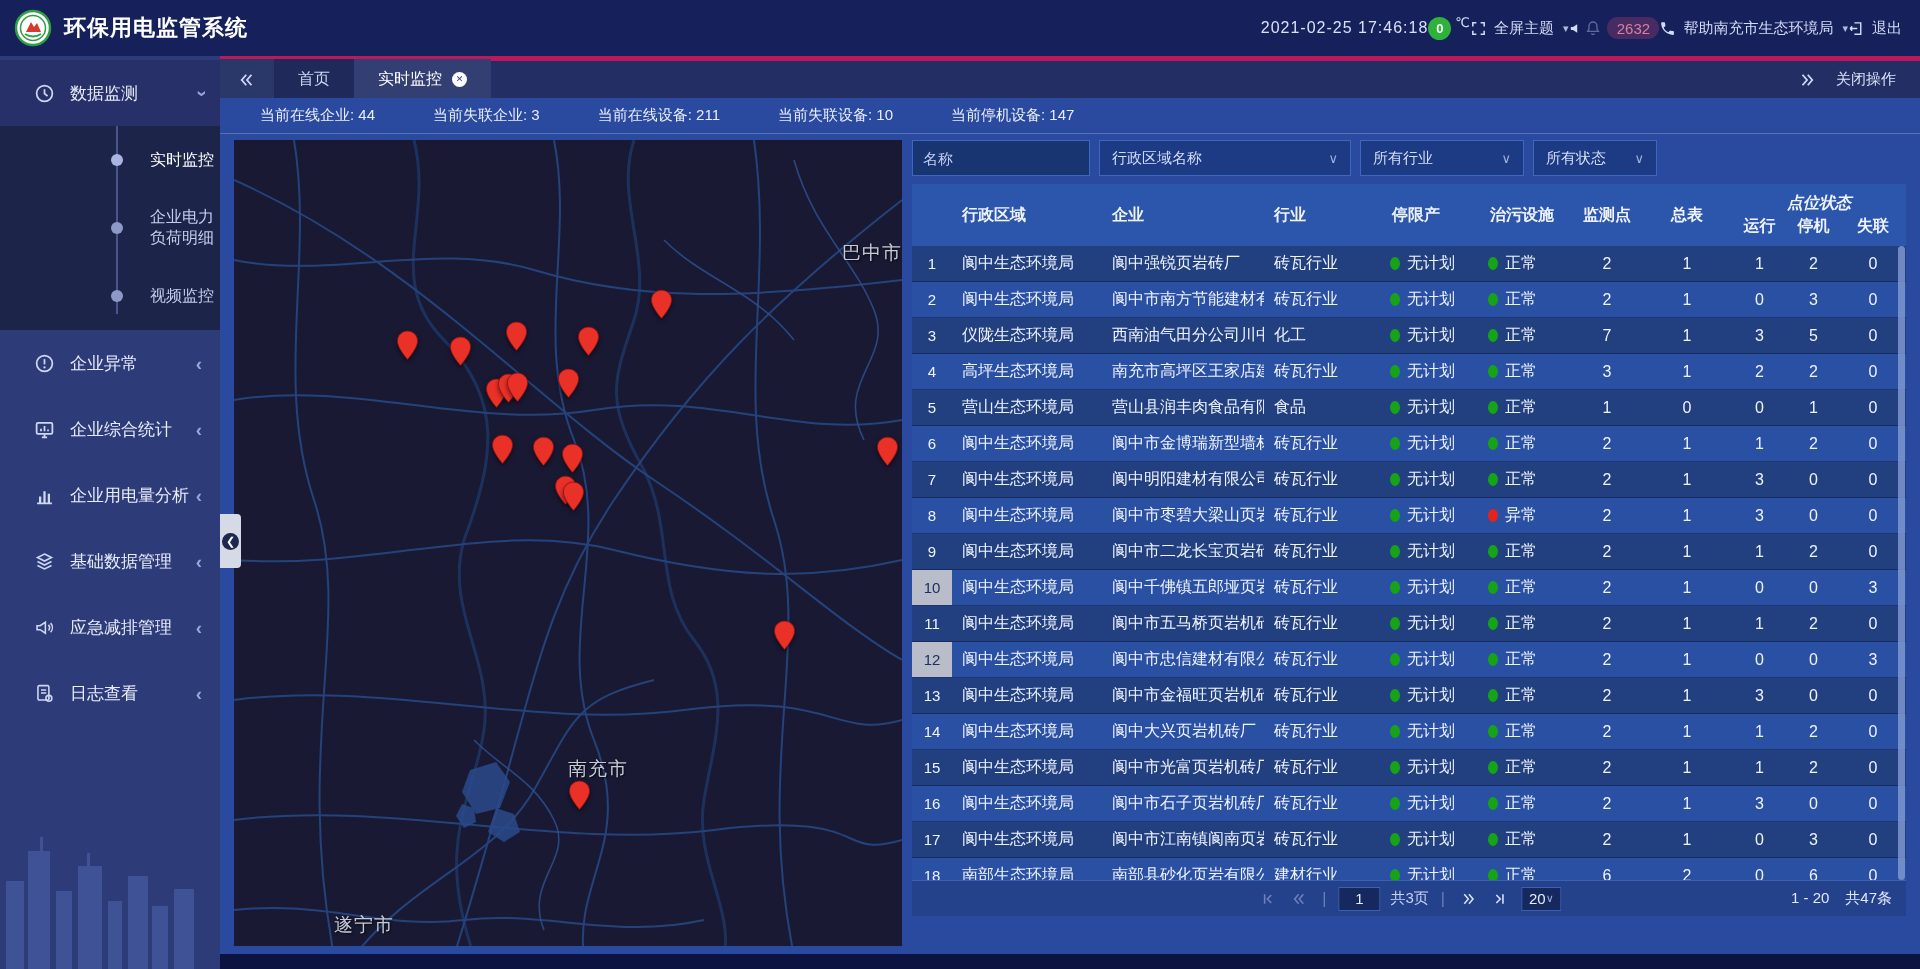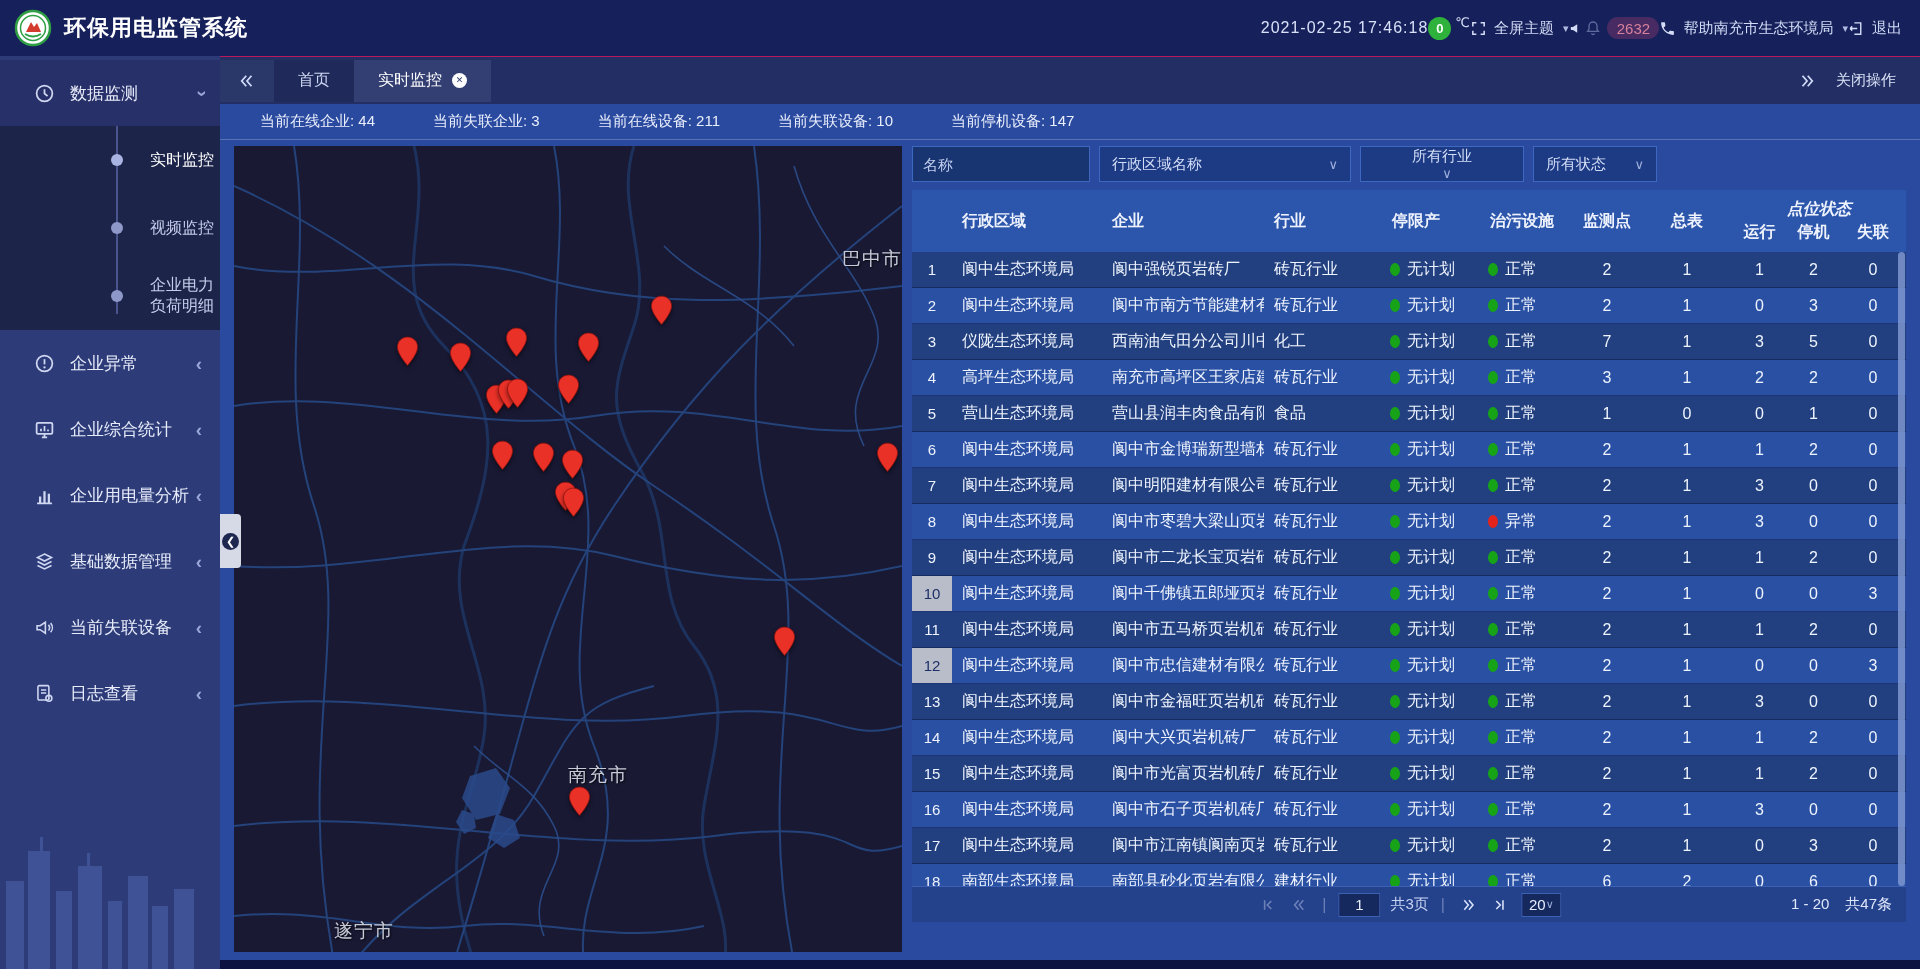--- a/index.html
+++ b/index.html
@@ -39,21 +39,21 @@
   .submenu-item.active { color:#ffffff; }
   .submenu-item.active .dot { background:#aab4e2; }
   .skyline { position:absolute; bottom:0; left:0; width:220px; opacity:.4; }
 
   
   .collapse-btn { position:absolute; left:220px; top:514px; width:21px; height:54px; background:#d6dae6; border-radius:0 4px 4px 0; display:flex; align-items:center; justify-content:center; z-index:40; cursor:pointer; }
   .collapse-btn .circ { width:17px; height:17px; border-radius:50%; background:#1d2750; color:#fff; font-size:11px; display:flex; align-items:center; justify-content:center; font-weight:bold; }
 
   
   .main-col { flex:1; display:flex; flex-direction:column; background:#0d1340; min-width:0; }
-  .tabbar { height:48px; background:#232f64; display:flex; align-items:center; border-top:1px solid #be185d; }
+  .tabbar { height:42px; background:#232f64; display:flex; align-items:center; border-top:5px solid #be185d; }
   .tab-scroll-btn { width:54px; height:42px; background:#2a3769; display:flex; align-items:center; justify-content:center; color:#cfd9f6; cursor:pointer; flex:0 0 auto; }
   .tab-scroll-btn svg { width:18px; height:18px; }
   .tab { height:42px; display:flex; align-items:center; padding:0 24px; font-size:16px; color:#cfd7f3; background:#1f2a5b; cursor:pointer; }
   .tab.active { background:#333f72; color:#fff; gap:10px; }
   .tab-close { width:15px; height:15px; border-radius:50%; background:#ffffff; color:#333f72; font-size:9px; font-weight:bold; display:flex; align-items:center; justify-content:center; line-height:1; }
   .tabbar-right { margin-left:auto; display:flex; align-items:center; gap:20px; padding-right:24px; color:#dbe3f8; font-size:15px; }
   .tabbar-right svg { width:18px; height:18px; color:#cfd9f6; cursor:pointer; }
 
   .statsbar { height:36px; background:#2a4aa0; display:flex; align-items:center; gap:58px; padding-left:40px; font-size:15px; color:#e9eefb; border-bottom:1px solid rgba(255,255,255,.22); }
   .stat-item { white-space:nowrap; }
@@ -66,21 +66,21 @@
   .city-label { position:absolute; font-size:19px; color:#c6c9d6; text-shadow:1px 1px 2px rgba(0,0,0,.8); letter-spacing:1px; }
   .map-pin { position:absolute; width:23px; height:31px; margin-left:-11px; margin-top:-30px; filter:drop-shadow(0 2px 2px rgba(0,0,0,.55)); }
 
   
   .right-panel { flex:1; display:flex; flex-direction:column; min-width:0; }
   .filters { display:flex; gap:9px; height:36px; margin-bottom:8px; }
   .f-input { width:178px; background:#183471; border:1px solid #3e68c0; color:#d6e0f8; font-size:15px; padding:12px 10px; outline:none; font-family:inherit; }
   .f-input::placeholder { color:#c2cfee; opacity:1; }
   .f-select { background:#1d3b85; border:1px solid #3e68c0; color:#d2ddf6; font-size:15px; display:flex; align-items:center; justify-content:space-between; padding:0 12px; cursor:pointer; }
   .f-select .v { font-size:13px; color:#9fb0dd; margin-left:10px; }
-  .w-region { width:252px; } .w-industry { width:164px;flex-direction:column; } .w-status { width:124px; }
+  .w-region { width:252px; } .w-industry { width:164px; } .w-status { width:124px; }
 
   .grid-cols { display:grid; grid-template-columns:40px 150px 162px 118px 98px 92px 70px 90px 55px 53px 1fr; }
   .thead { background:#2c56ab; height:62px; grid-template-rows:32px 30px; align-items:center; font-size:16px; font-weight:bold; color:#eef2fd; }
   .thead .h2 { grid-row:1 / span 2; }
   .thead .hl { padding-left:10px; }
   .thead .hc { text-align:center; }
   .thead .hgroup { grid-row:1; grid-column:9 / span 3; text-align:center; font-style:italic; align-self:end; padding-bottom:2px; }
   .thead .hsub { grid-row:2; text-align:center; align-self:start; }
 
   .tbody { height:634px; overflow:hidden; position:relative; }
@@ -180,25 +180,25 @@
         <span class="chev down">‹</span>
       </div>
       <div class="submenu">
         <span class="vline"></span>
         <div class="submenu-item active">
           <span class="dot"></span>
           <span>实时监控</span>
         </div>
         <div class="submenu-item">
           <span class="dot"></span>
-          <span>视频监控</span>
+          <span>企业电力负荷明细</span>
         </div>
         <div class="submenu-item">
           <span class="dot"></span>
-          <span>企业电力负荷明细</span>
+          <span>视频监控</span>
         </div>
       </div>
       <div class="menu-item">
         <svg viewBox="0 0 24 24">
           <circle cx="12" cy="12" r="9" fill="none" stroke="currentColor" stroke-width="2"></circle>
           <path d="M12 7v6" stroke="currentColor" stroke-width="2"></path>
           <circle cx="12" cy="16.5" r="1.3" fill="currentColor"></circle>
         </svg>
         <span>企业异常</span>
         <span class="chev">‹</span>
@@ -226,21 +226,21 @@
           <path d="M4 12l8 4 8-4M4 16.5l8 4 8-4" fill="none" stroke="currentColor" stroke-width="1.8"></path>
         </svg>
         <span>基础数据管理</span>
         <span class="chev">‹</span>
       </div>
       <div class="menu-item">
         <svg viewBox="0 0 24 24">
           <path d="M3.5 10v4.5h3.5l6 4V6l-6 4z" fill="none" stroke="currentColor" stroke-width="1.8"></path>
           <path d="M16.5 9a5 5 0 0 1 0 6.5M19 7a8 8 0 0 1 0 10.5" fill="none" stroke="currentColor" stroke-width="1.8"></path>
         </svg>
-        <span>当前失联设备</span>
+        <span>应急减排管理</span>
         <span class="chev">‹</span>
       </div>
       <div class="menu-item">
         <svg viewBox="0 0 24 24">
           <rect x="4.5" y="3" width="12.5" height="16.5" rx="1.5" fill="none" stroke="currentColor" stroke-width="1.8"></rect>
           <path d="M8 8h6M8 11.5h6" stroke="currentColor" stroke-width="1.8"></path>
           <circle cx="17" cy="17.5" r="3.4" fill="none" stroke="currentColor" stroke-width="1.8"></circle>
           <circle cx="17" cy="17.5" r="1" fill="currentColor"></circle>
         </svg>
         <span>日志查看</span>

